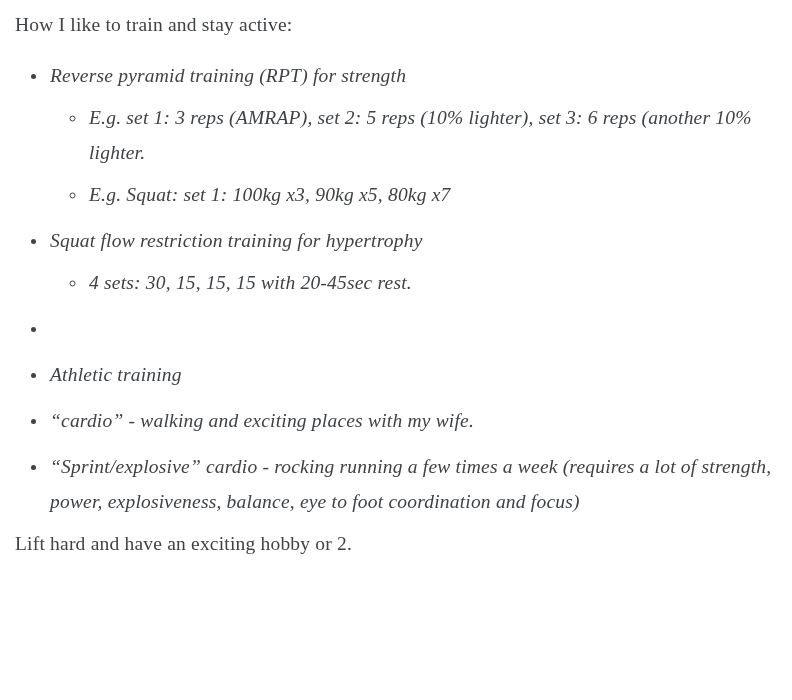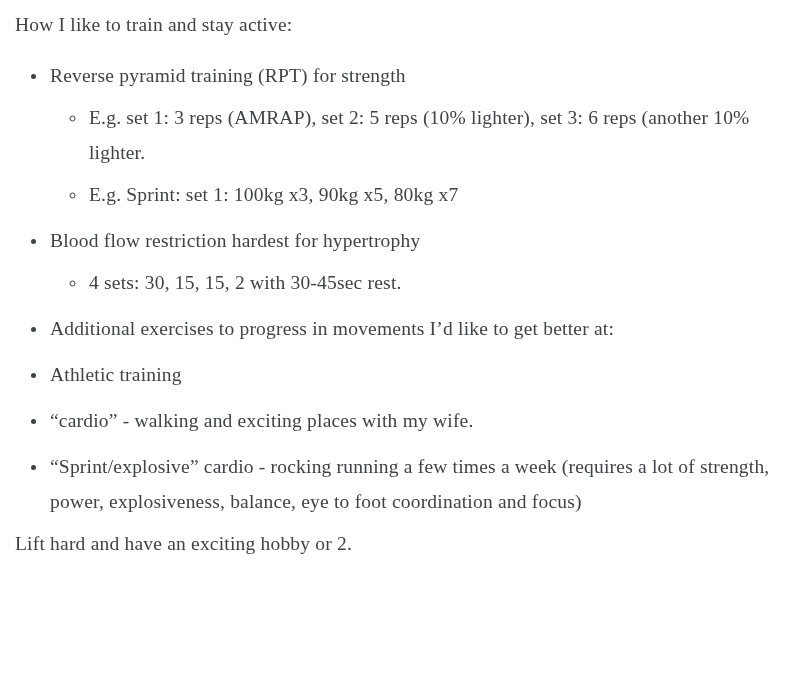--- a/index.html
+++ b/index.html
@@ -22,20 +22,21 @@
     margin: 0 0 16px 0;
   }
   ul.top-list {
     list-style-type: disc;
     margin: 0;
     padding-left: 33px;
   }
   ul.top-list > li {
     margin: 11px 0 7px 0;
     padding-left: 2px;
+    font-style: italic;
   }
   ul.sub-list {
     list-style-type: circle;
     margin: 7px 0 0 0;
     padding-left: 37px;
   }
   ul.sub-list > li {
     margin: 0 0 7px 0;
     padding-left: 2px;
   }
@@ -53,33 +54,32 @@
 <main class="page">
 
   <p class="intro-paragraph">How I like to train and stay active:</p>
 
   <ul class="top-list">
 
     <li>
       <span>Reverse pyramid training (RPT) for strength</span>
       <ul class="sub-list">
         <li>E.g. set 1: 3 reps (AMRAP), set 2: 5 reps (10% lighter), set 3: 6 reps (another 10% lighter.</li>
-        <li>E.g. Sprint: set 1: 100kg x3, 90kg x5, 80kg x7</li>
+        <li>E.g. Squat: set 1: 100kg x3, 90kg x5, 80kg x7</li>
       </ul>
     </li>
 
     <li>
-      <span>Blood flow restriction hardest for hypertrophy</span>
+      <span>Squat flow restriction training for hypertrophy</span>
       <ul class="sub-list">
-        <li>4 sets: 30, 15, 15, 2 with 30-45sec rest.</li>
+        <li>4 sets: 30, 15, 15, 15 with 20-45sec rest.</li>
       </ul>
     </li>
 
     <li>
-      <span>Additional exercises to progress in movements I’d like to get better at:</span>
     </li>
 
     <li>
       <span>Athletic training</span>
     </li>
 
     <li>
       <span>“cardio” - walking and exciting places with my wife.</span>
     </li>
 

